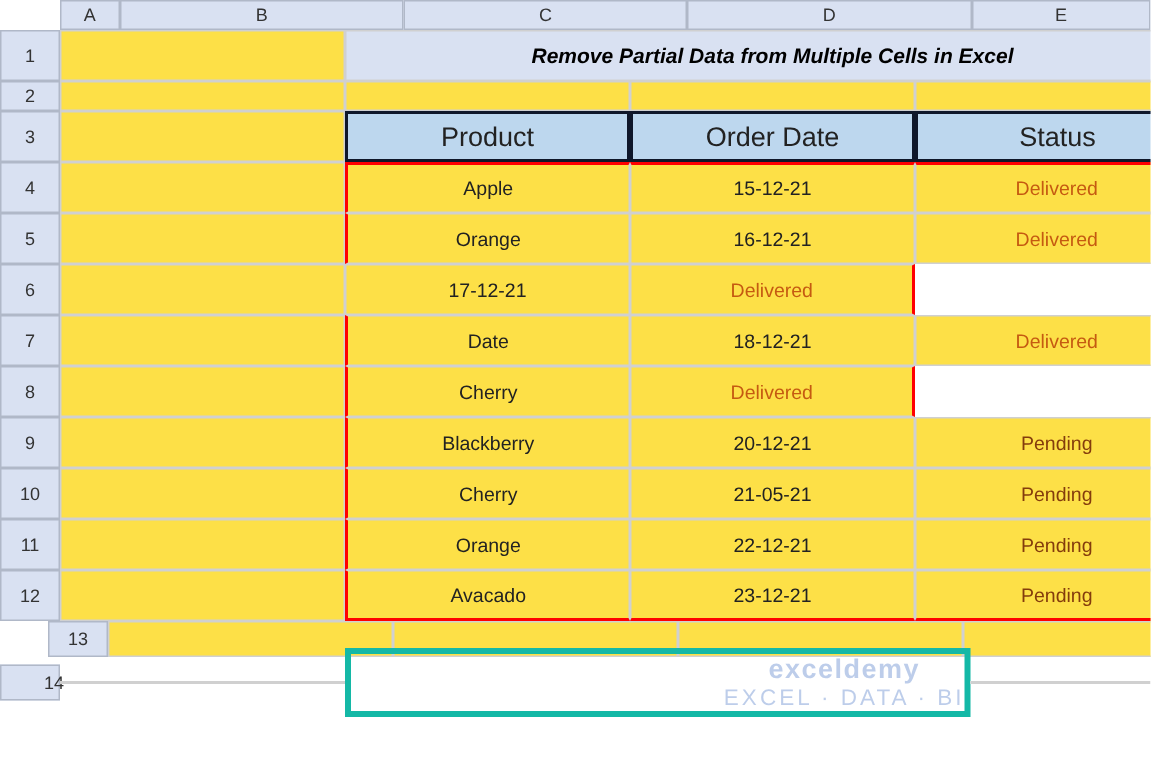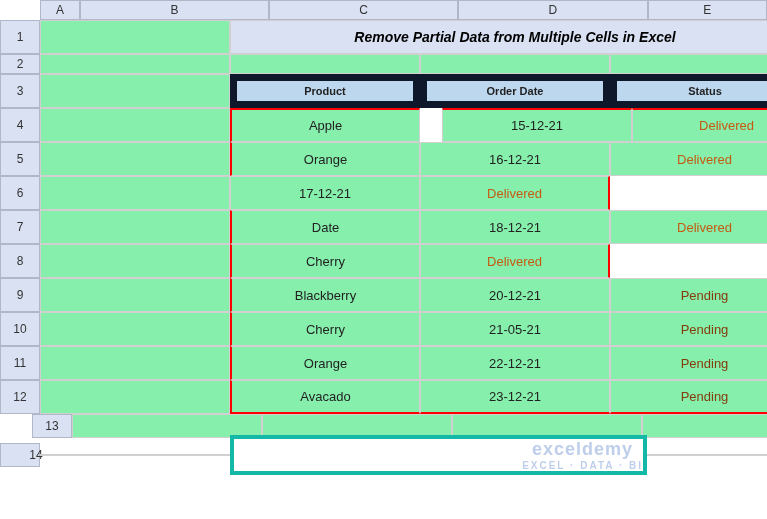--- a/index.html
+++ b/index.html
@@ -64,21 +64,21 @@
     }
 
     .cell {
       width: 190px;
       border: 1px solid #d0d0d0;
       display: flex;
       align-items: center;
       justify-content: center;
       font-size: 13px;
       color: #222;
-      background: #86efac;
+      background: #fde047;
       flex-shrink: 0;
     }
 
     .cell-e {
       width: 120px;
       border: 1px solid #d0d0d0;
       background: #fff;
       flex-shrink: 0;
     }
 
@@ -94,23 +94,23 @@
       justify-content: center;
     }
 
     .title-merged {
       width: 570px; 
     }
 
     
     .header-cell {
       background: #bdd7ee;
-      font-weight: bold;
-      font-size: 11px;
-      border: 7px solid #0f172a;
+      font-weight: normal;
+      font-size: 18px;
+      border: 2px solid #0f172a;
     }
 
     
     .data-cell-b {
       border-left: 2px solid red;
       border-top: 1px solid #d0d0d0;
       border-bottom: 1px solid #d0d0d0;
       border-right: 1px solid #d0d0d0;
     }
 
@@ -124,21 +124,20 @@
       border-bottom: 1px solid #d0d0d0;
       border-right: 2px solid red;
     }
 
     
     .first-data .data-cell-b {
       border-top: 2px solid red;
     }
     .first-data .data-cell-c {
       border-top: 2px solid red;
-      margin-left: 22px;
     }
     .first-data .data-cell-d {
       border-top: 2px solid red;
     }
 
     
     .last-data .data-cell-b {
       border-bottom: 2px solid red;
     }
     .last-data .data-cell-c {
@@ -173,24 +172,23 @@
     }
 
     .watermark-logo {
       font-size: 18px;
       font-weight: bold;
       color: #4472c4;
       letter-spacing: 1px;
     }
 
     .watermark-sub {
-      font-size: 10px;
+      font-size: 15px;
       color: #4472c4;
       letter-spacing: 2px;
-      font-weight: bold;
     }
 
     .small-row {
       height: 24px;
       padding-left: 32px;
     }
 
     .row-2 {
       height: 20px;
     }

